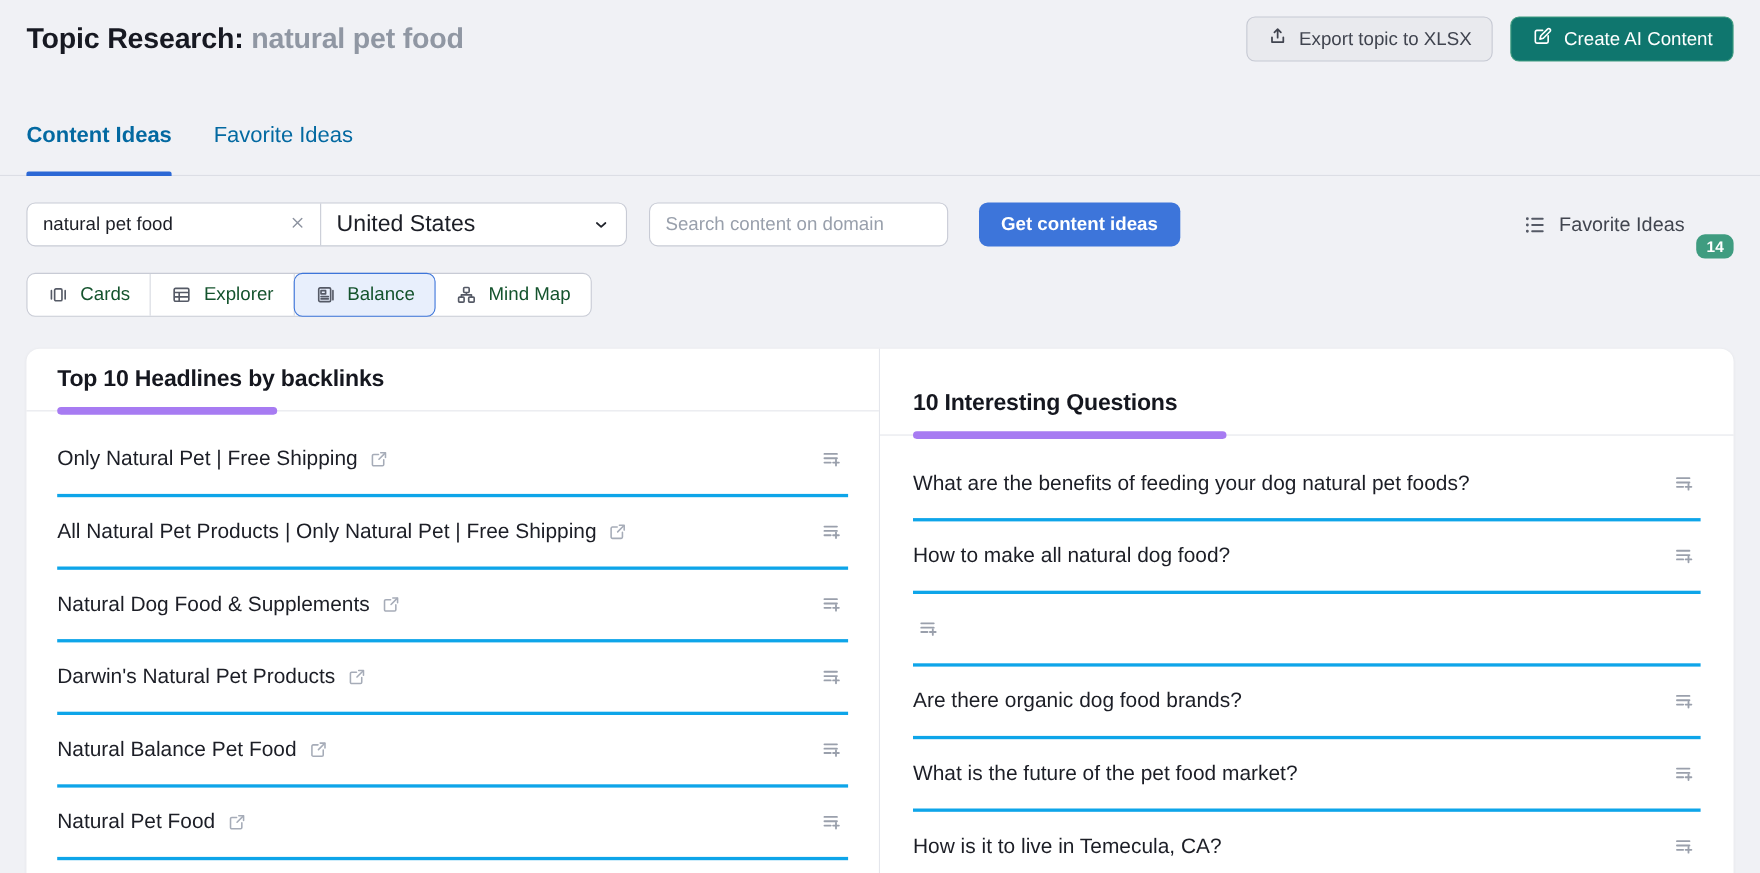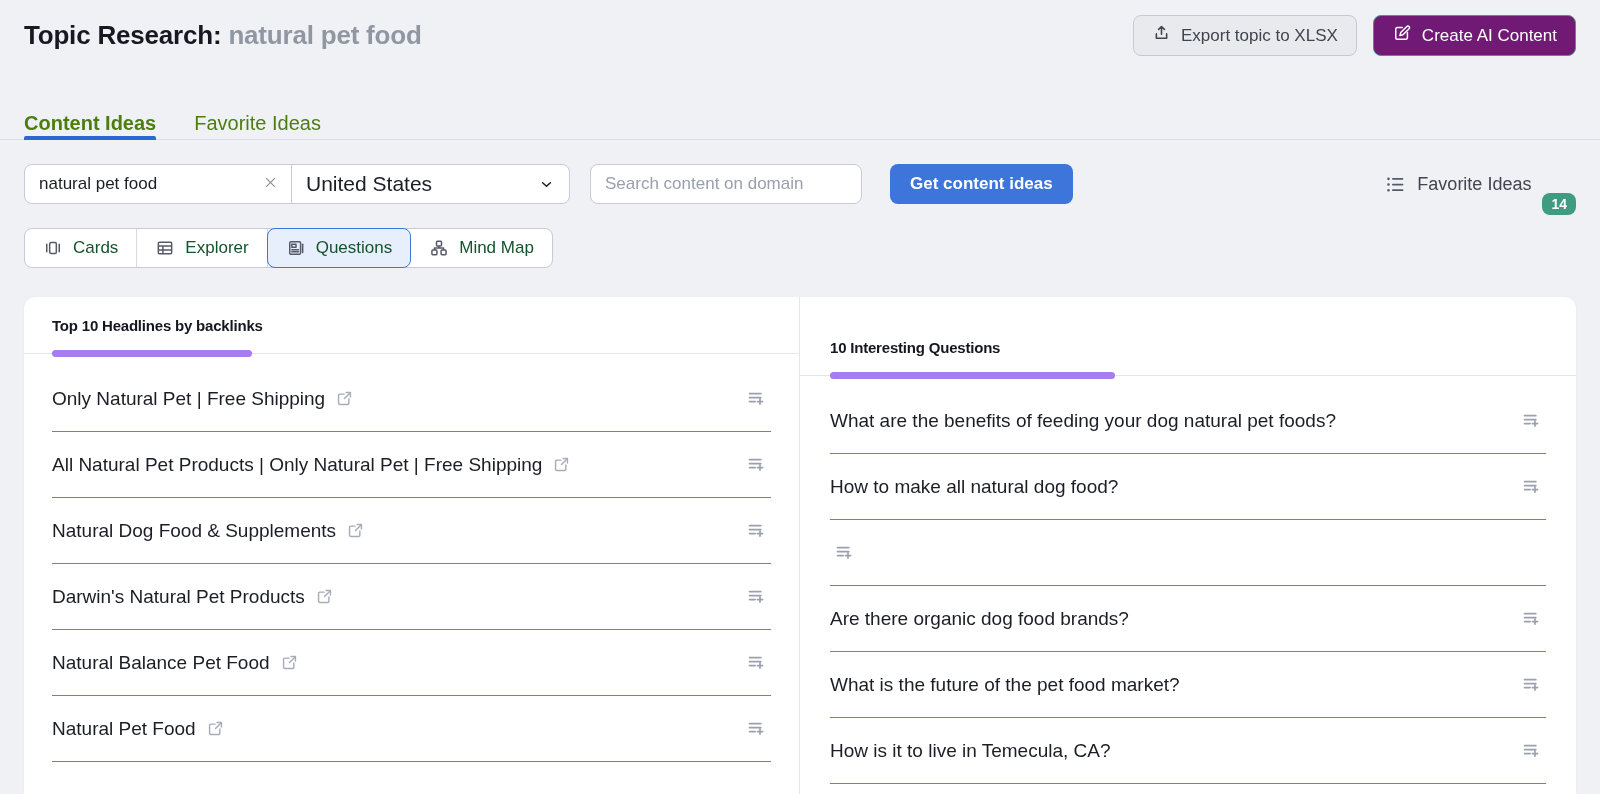--- a/index.html
+++ b/index.html
@@ -13,27 +13,27 @@
   .page { padding: 0 24px; }
 
   
   .header-row { display: flex; align-items: center; justify-content: space-between; padding-top: 15px; height: 56px; }
   .page-title { font-size: 26px; font-weight: 700; color: #171922; letter-spacing: -0.2px; }
   .page-title .topic { color: #9097a3; }
   .header-actions { display: flex; align-items: center; gap: 16px; }
   .btn { display: inline-flex; align-items: center; gap: 10px; height: 41px; padding: 0 18px;
          border-radius: 8px; font-size: 17px; font-family: inherit; cursor: pointer; }
   .btn-export { background: #e9eaee; border: 1px solid #c6c9d3; color: #40444f; }
-  .btn-create { background: #701a75; border: 1px solid #3f9c80; color: #ffffff; font-weight: 500; }
+  .btn-create { background: #0f766e; border: 1px solid #3f9c80; color: #ffffff; font-weight: 500; }
   .btn svg { flex: 0 0 auto; }
 
   
   .tabs-wrap { margin: 56px -24px 0; padding: 0 24px; border-bottom: 1px solid #dcdee5; }
   .tabs { display: flex; gap: 38px; }
-  .tab { font-size: 20px; color: #4d7c0f; padding-bottom: 4px; position: relative; cursor: pointer; }
+  .tab { font-size: 20px; color: #0369a1; padding-bottom: 24px; position: relative; cursor: pointer; }
   .tab.active { font-weight: 700; }
   .tab.active::after { content: ""; position: absolute; left: 0; right: 0; bottom: -1px; height: 4px;
                        background: #2c68d5; border-radius: 2px 2px 0 0; }
 
   
   .filter-row { margin-top: 24px; display: flex; align-items: center; height: 40px; }
   .combo { display: flex; width: 546px; height: 40px; background: #fff; border: 1px solid #c8cbd5; border-radius: 8px; }
   .combo-topic { flex: 0 0 258px; display: flex; align-items: center; padding: 0 12px; border-right: 1px solid #c8cbd5; }
   .combo-topic input { border: none; outline: none; flex: 1; min-width: 0; font-size: 17px; font-family: inherit; color: #1c1e26; background: transparent; }
   .icon-btn { background: none; border: none; padding: 0; display: inline-flex; color: #8d93a0; cursor: pointer; }
@@ -57,28 +57,28 @@
                   background: #e8effc; position: relative; z-index: 1; }
 
   
   .content-card { margin-top: 29px; display: grid; grid-template-columns: 775px 1fr;
                   background: #fff; border-radius: 12px; height: 560px;
                   box-shadow: 0 1px 3px rgba(23,25,34,0.05); }
   .col-right { border-left: 1px solid #e4e6ec; }
   .panel-header { position: relative; height: 57px; display: flex; align-items: center;
                   padding: 0 28px; border-bottom: 1px solid #e4e6ec; }
   .col-right .panel-header { padding: 0 30px; margin-top: 22px; }
-  .panel-header h2 { margin: 0; font-size: 15px; font-weight: 700; color: #15171f; letter-spacing: -0.2px; }
+  .panel-header h2 { margin: 0; font-size: 21px; font-weight: 700; color: #15171f; letter-spacing: -0.2px; }
   .accent-bar { position: absolute; bottom: -4px; left: 28px; height: 7px; background: #a77bf2; border-radius: 4px; }
   .col-left .accent-bar { width: 200px; }
   .col-right .accent-bar { left: 30px; width: 285px; }
   .list { padding: 12px 28px 0; }
   .col-right .list { padding: 12px 30px 0; }
   .row { height: 66px; display: flex; align-items: center; justify-content: space-between;
-         border-bottom: 1px solid #0ea5e9; text-align: right; }
+         border-bottom: 3px solid #0ea5e9; text-align: right; }
   .row-text { display: flex; align-items: center; gap: 10px; font-size: 19px; color: #1c1e26; }
   .row-text .ext { color: #a6acb8; display: inline-flex; cursor: pointer; }
   .add-btn { background: none; border: none; padding: 4px; color: #9aa0ac; display: inline-flex; cursor: pointer; }
 </style>
 </head>
 <body>
 
 <div class="page">
 
   
@@ -174,21 +174,21 @@
     </div>
     <div class="seg selected">
       <span style="display:inline-flex;">
         <svg width="20" height="20" viewBox="0 0 24 24" fill="none" stroke="currentColor" stroke-width="1.8" stroke-linecap="round" stroke-linejoin="round">
             <rect x="4.5" y="4.5" width="13" height="15" rx="1.5"></rect>
             <rect x="7" y="7.5" width="5" height="3.5"></rect>
             <path d="M7 14h8M7 16.5h8"></path>
             <path d="M20 7.5v10"></path>
           </svg>
       </span>
-      <span>Questions</span>
+      <span>Balance</span>
     </div>
     <div class="seg">
       <span style="display:inline-flex;">
         <svg width="20" height="20" viewBox="0 0 24 24" fill="none" stroke="currentColor" stroke-width="1.8" stroke-linejoin="round">
             <rect x="9" y="4" width="6" height="5.5" rx="1"></rect>
             <rect x="3.5" y="14.5" width="6" height="5.5" rx="1"></rect>
             <rect x="14.5" y="14.5" width="6" height="5.5" rx="1"></rect>
             <path d="M12 9.5v2.5M6.5 14.5v-2.5h11v2.5"></path>
           </svg>
       </span>

